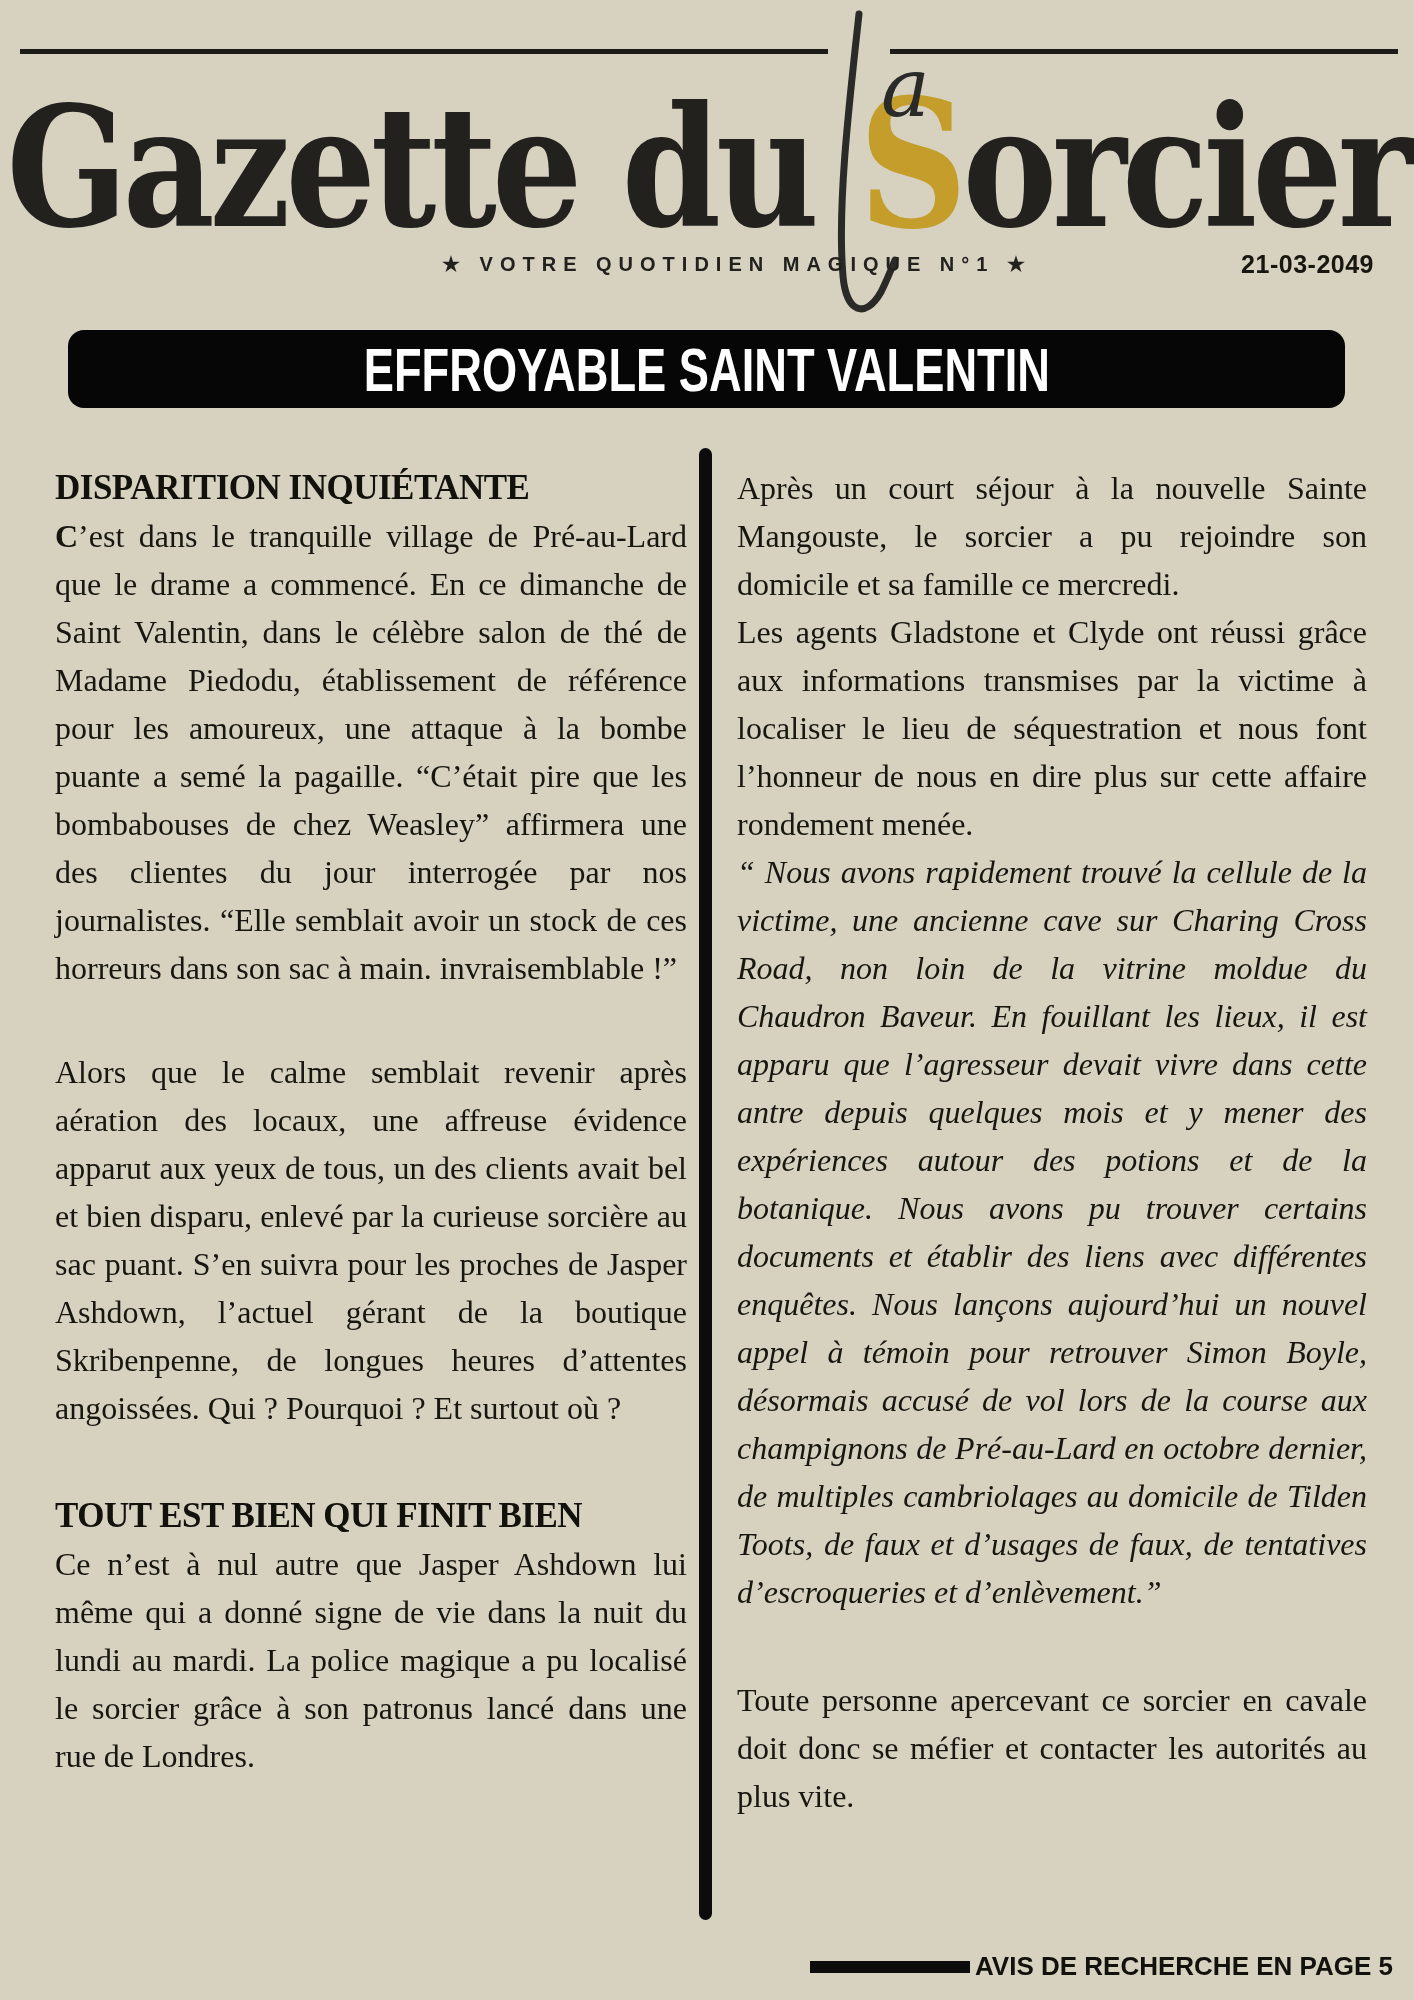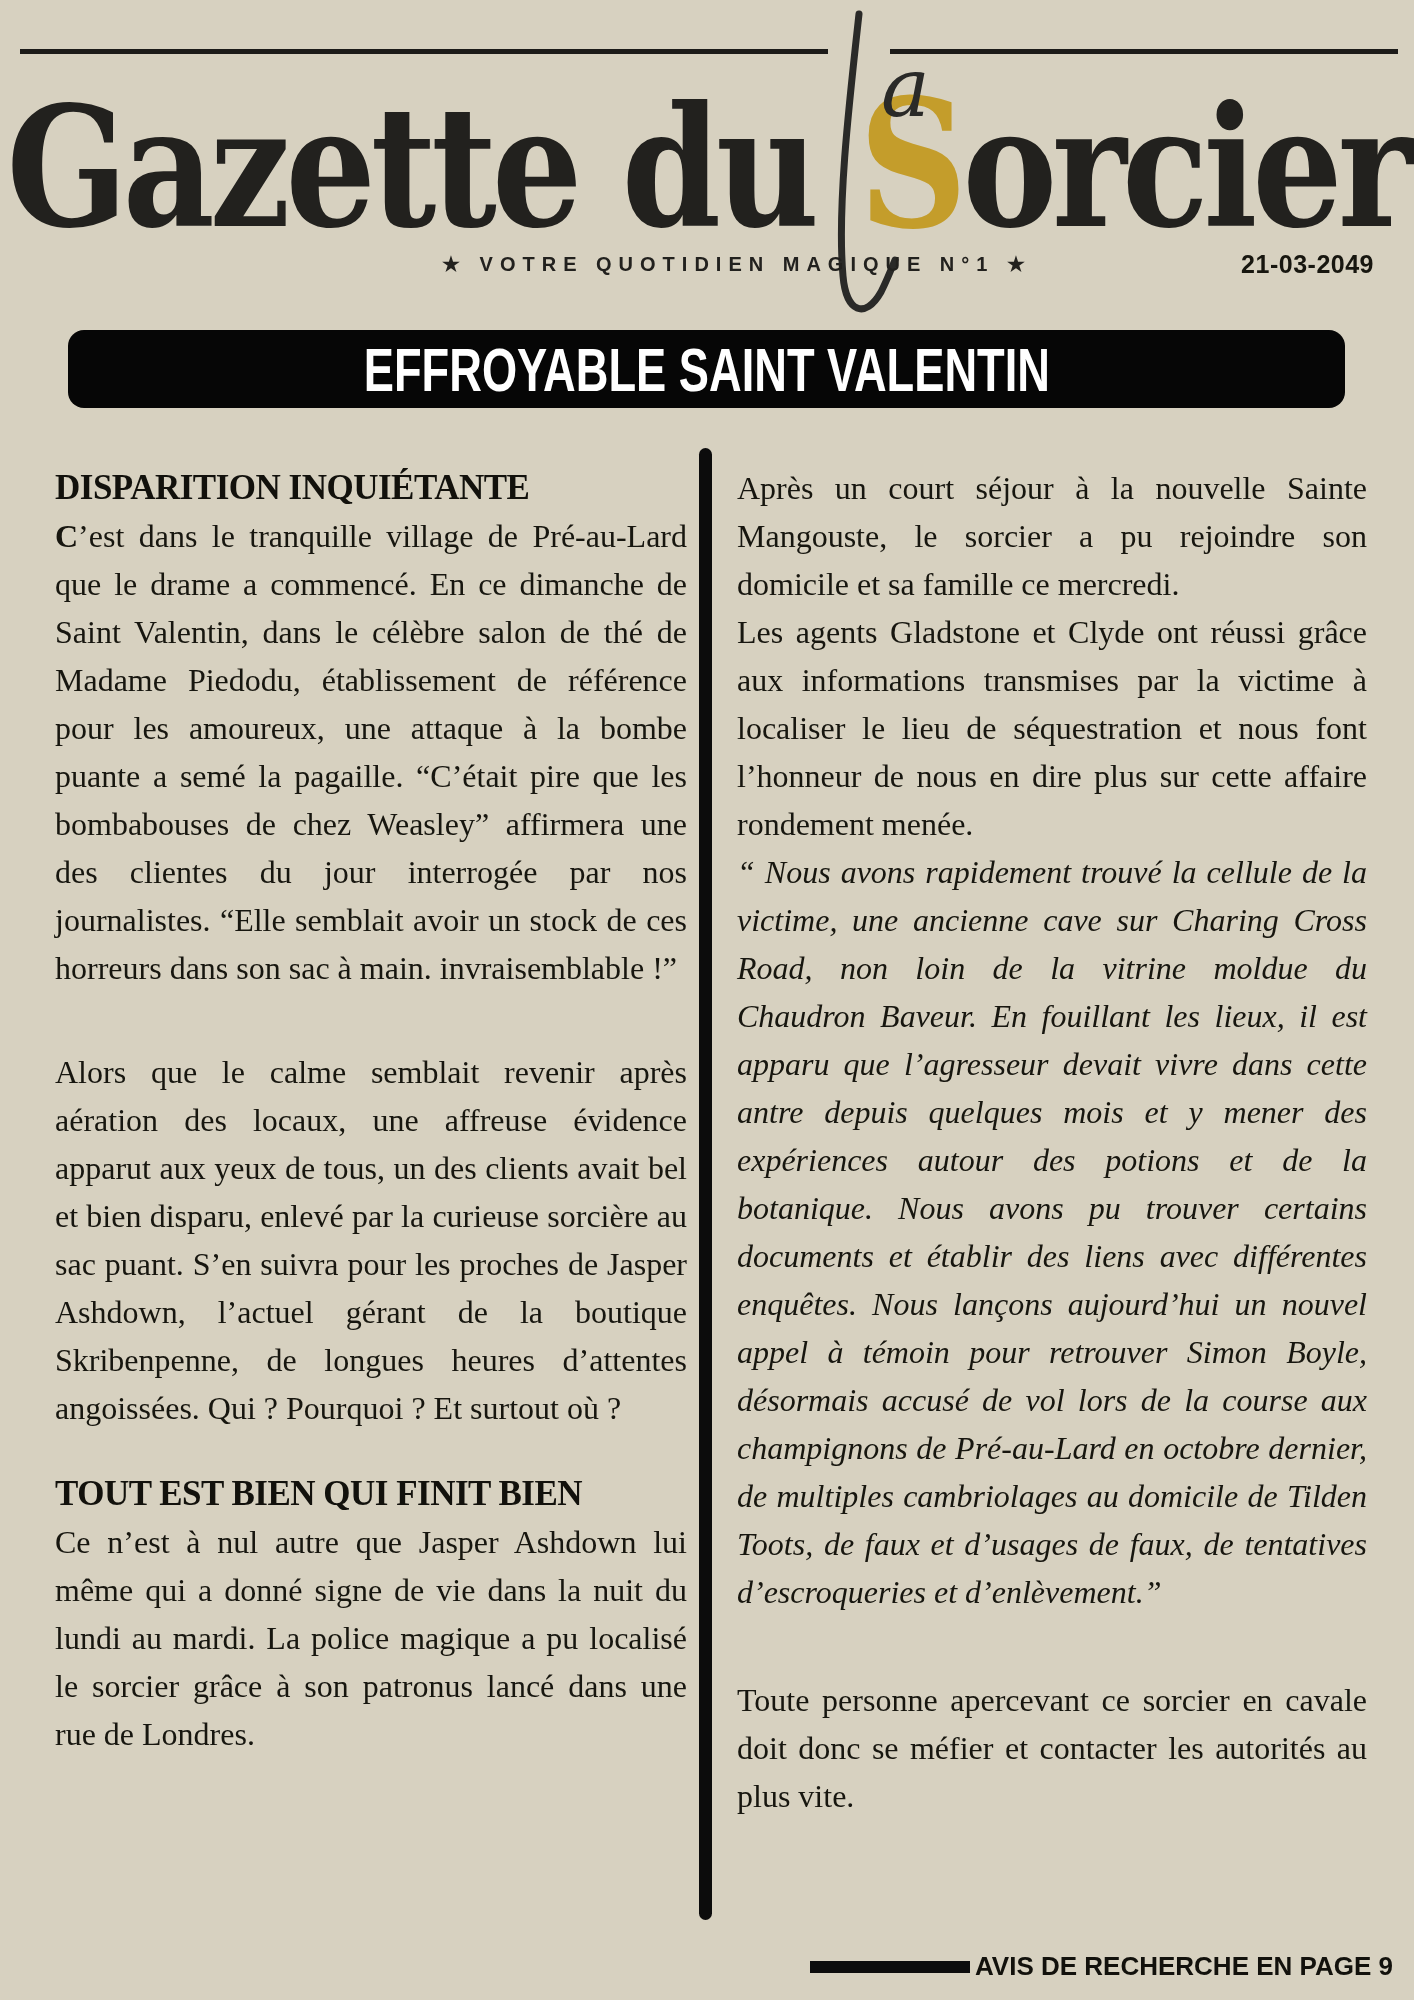--- a/index.html
+++ b/index.html
@@ -36,21 +36,21 @@
   .col.left{left:55px;width:632px;}
   .col.right{left:737px;width:630px;}
   .divider{position:absolute;left:699px;top:448px;width:13px;height:1472px;background:#0c0c0c;
            border-radius:7px;}
 
   .col h3{margin:0;font-size:35px;line-height:48px;font-weight:700;letter-spacing:-0.5px;color:#12110c;}
   .col p{margin:0;font-size:32px;line-height:48px;text-align:justify;color:#17160f;}
   .col p .lead{font-weight:700;}
   .col p.quote{font-style:italic;}
   #l-p2{margin-top:56px;}
-  #l-h2{margin-top:38px;}
+  #l-h2{margin-top:60px;}
   #r-h1{margin-top:22px;}
   #r-p3{margin-top:60px;}
 
   
   .footer{position:absolute;top:1951px;right:21px;display:flex;align-items:center;}
   .footer-bar{width:160px;height:12px;background:#0c0c0c;margin-right:5px;}
   .footer-text{font-family:"Liberation Sans", sans-serif;font-weight:700;font-size:26px;
                color:#12110c;letter-spacing:0px;}
 </style>
 </head>
@@ -89,16 +89,16 @@
 
   <div class="col right">
     <p id="r-p1">Après un court séjour à la nouvelle Sainte Mangouste, le sorcier a pu rejoindre son domicile et sa famille ce mercredi.</p>
     <p id="r-p2">Les agents Gladstone et Clyde ont réussi grâce aux informations transmises par la victime à localiser le lieu de séquestration et nous font l’honneur de nous en dire plus sur cette affaire rondement menée.</p>
     <p class="quote" id="r-q1">“ Nous avons rapidement trouvé la cellule de la victime, une ancienne cave sur Charing Cross Road, non loin de la vitrine moldue du Chaudron Baveur.  En fouillant les lieux, il est apparu que l’agresseur devait vivre dans cette antre depuis quelques mois et y mener des expériences autour des potions et de la botanique. Nous avons pu trouver certains documents et établir des liens avec différentes enquêtes. Nous lançons aujourd’hui un nouvel appel à témoin pour retrouver Simon Boyle, désormais accusé de vol lors de la course aux champignons de Pré-au-Lard en octobre dernier, de multiples cambriolages au domicile de Tilden Toots, de faux et d’usages de faux, de tentatives d’escroqueries et d’enlèvement.”</p>
     <p id="r-p3">Toute personne apercevant ce sorcier en cavale doit donc se méfier et contacter les autorités au plus vite.</p>
   </div>
 
   <div class="footer">
     <div class="footer-bar"></div>
-    <div class="footer-text">AVIS DE RECHERCHE EN PAGE 9</div>
+    <div class="footer-text">AVIS DE RECHERCHE EN PAGE 5</div>
   </div>
 
 </div>
 
 </body></html>

